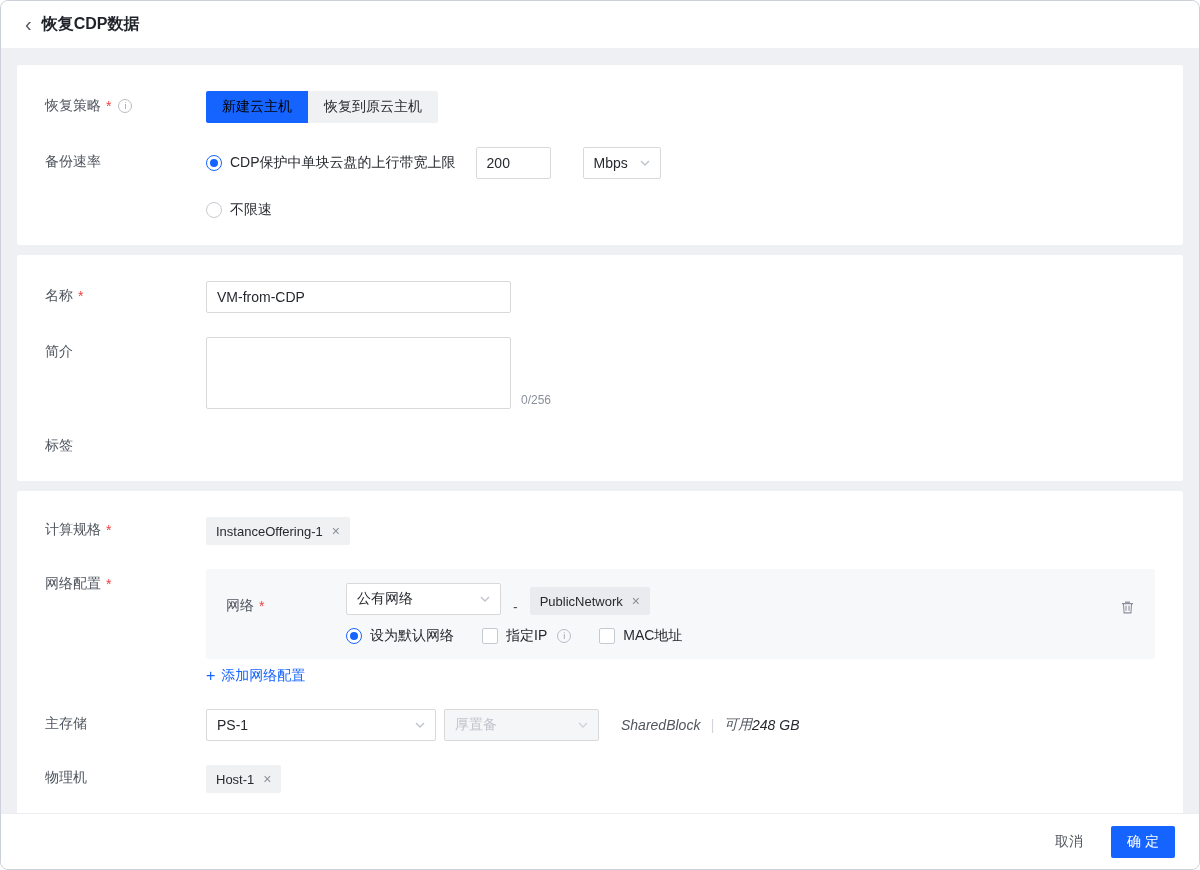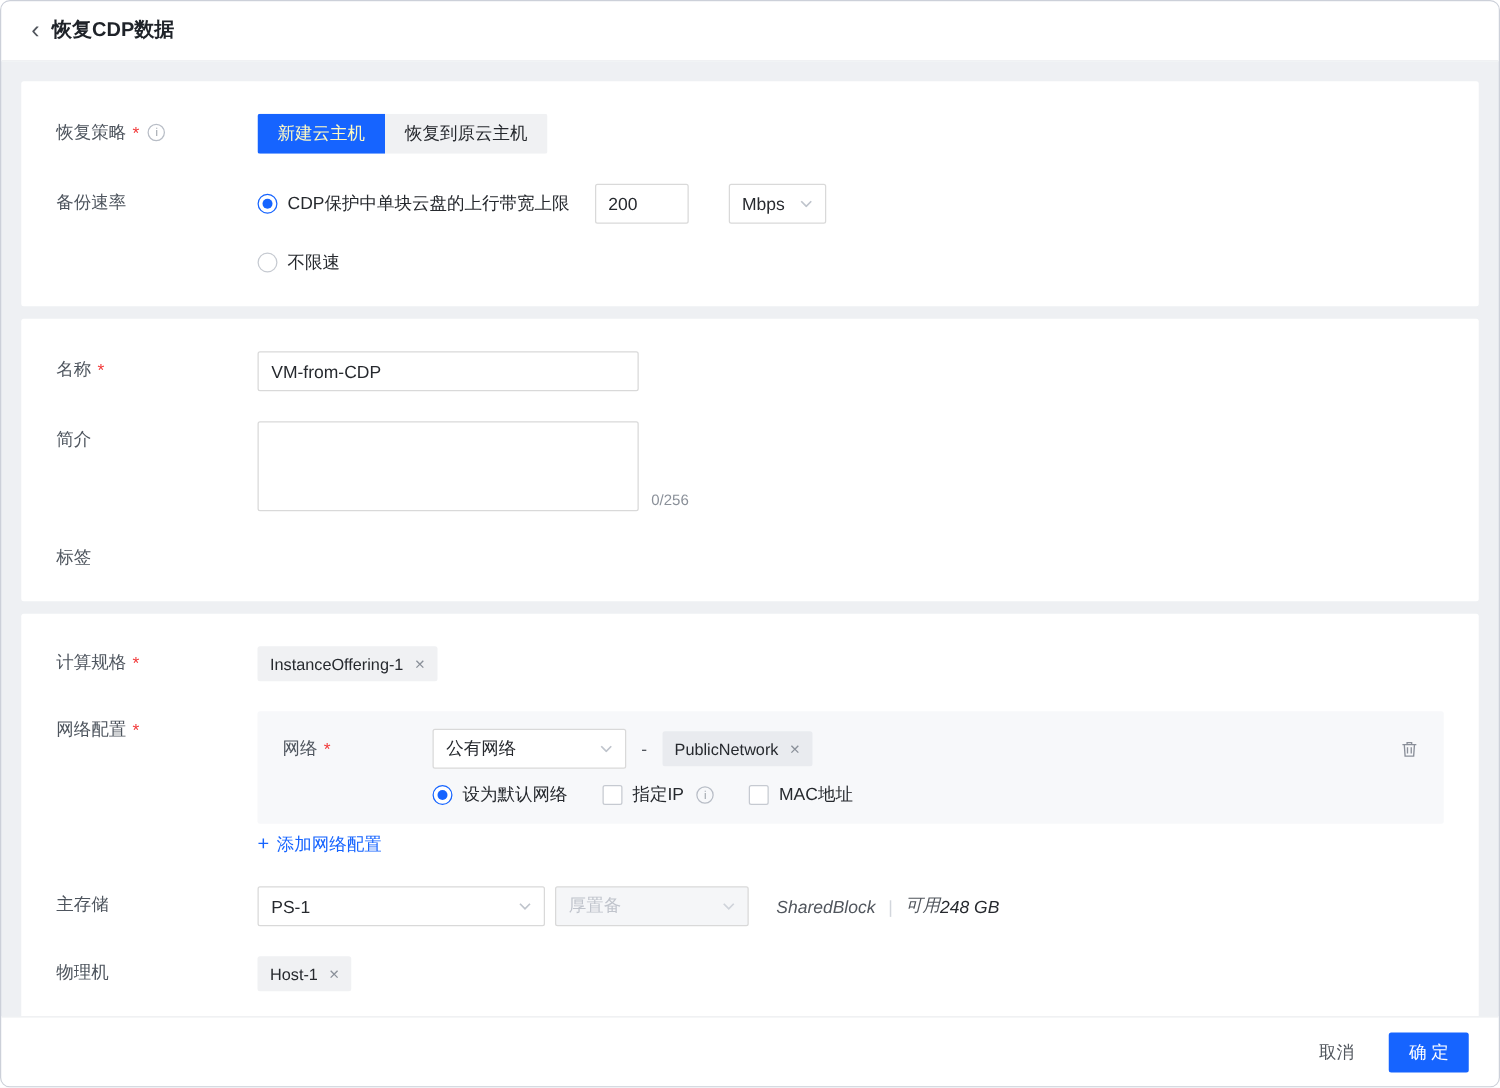--- a/index.html
+++ b/index.html
@@ -40,21 +40,21 @@
     color:#9aa0a8;font-size:9px;display:inline-flex;align-items:center;justify-content:center;
     font-style:normal;flex:none;margin-left:2px;
   }
 
   
   .seg-group{display:inline-flex;border-radius:2px;overflow:hidden;}
   .seg{
     height:32px;padding:0 16px;font-size:14px;border:none;cursor:pointer;
     background:#f0f1f3;color:#26292e;font-family:inherit;
   }
-  .seg.active{background:#1664ff;color:#fef9c3;}
+  .seg.active{background:#1664ff;color:#000000;}
 
   
   .radio{
     width:16px;height:16px;border-radius:50%;border:1px solid #c6cad1;background:#fff;
     display:inline-block;position:relative;flex:none;cursor:pointer;
   }
   .radio.checked{border-color:#1664ff;}
   .radio.checked::after{content:"";position:absolute;inset:3px;border-radius:50%;background:#1664ff;}
   .checkbox{
     width:16px;height:16px;border:1px solid #c6cad1;border-radius:2px;background:#fff;
@@ -82,21 +82,21 @@
     border-radius:2px;padding:0 10px;font-size:13px;color:#26292e;flex:none;
   }
   .tag .x{margin-left:9px;color:#8a9099;font-size:14px;cursor:pointer;line-height:1;}
   .tag.on-gray{background:#e9ebef;}
 
   
   .net-panel{
     width:100%;background:#f7f8fa;border-radius:2px;padding:14px 20px;
     display:flex;flex-direction:column;gap:12px;
   }
-  .net-line1{display:flex;align-items:center;}
+  .net-line1{display:flex;align-items:flex-end;}
   .net-lbl{width:120px;flex:none;font-size:14px;color:#4e555e;display:flex;align-items:center;gap:5px;}
   .dash{margin:0 12px;color:#51565d;font-size:14px;}
   .trash{margin-left:auto;cursor:pointer;display:inline-flex;}
   .net-line2{margin-left:120px;display:flex;align-items:center;gap:28px;}
 
   .add-link{
     margin-top:-6px;
     color:#1664ff;font-size:14px;cursor:pointer;background:none;border:none;
     display:inline-flex;align-items:center;gap:6px;padding:0;font-family:inherit;
     align-self:flex-start;

